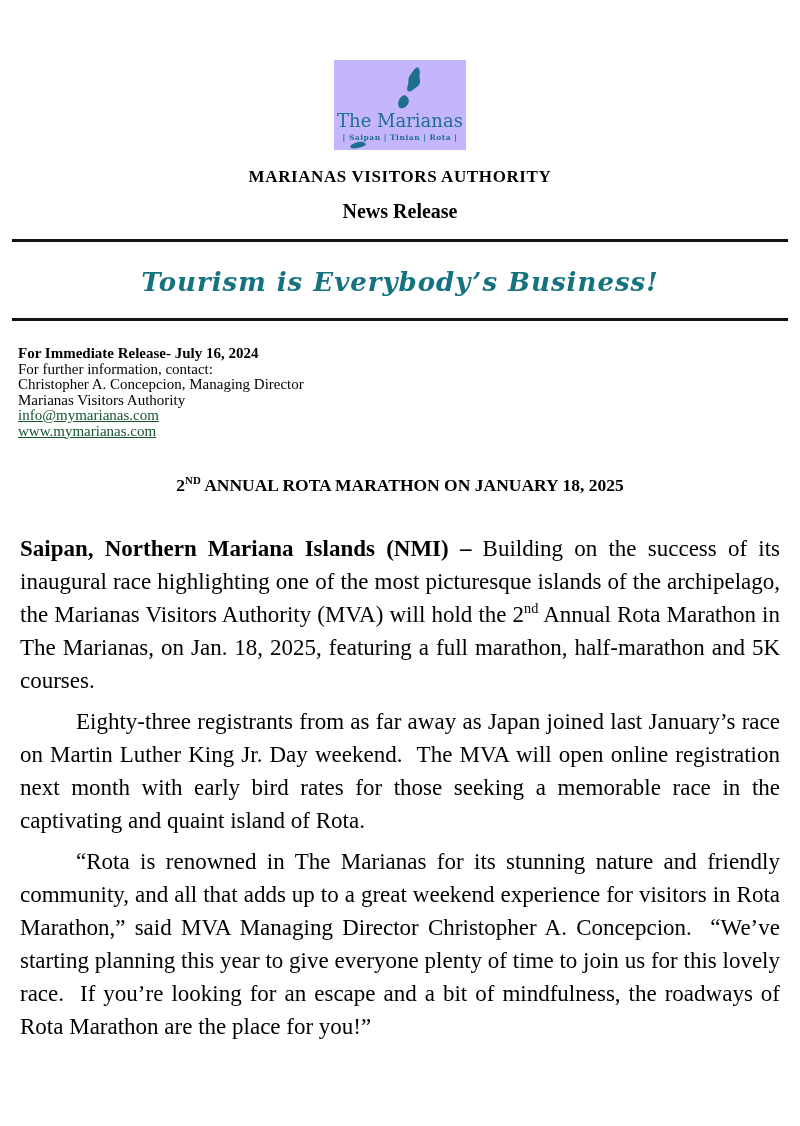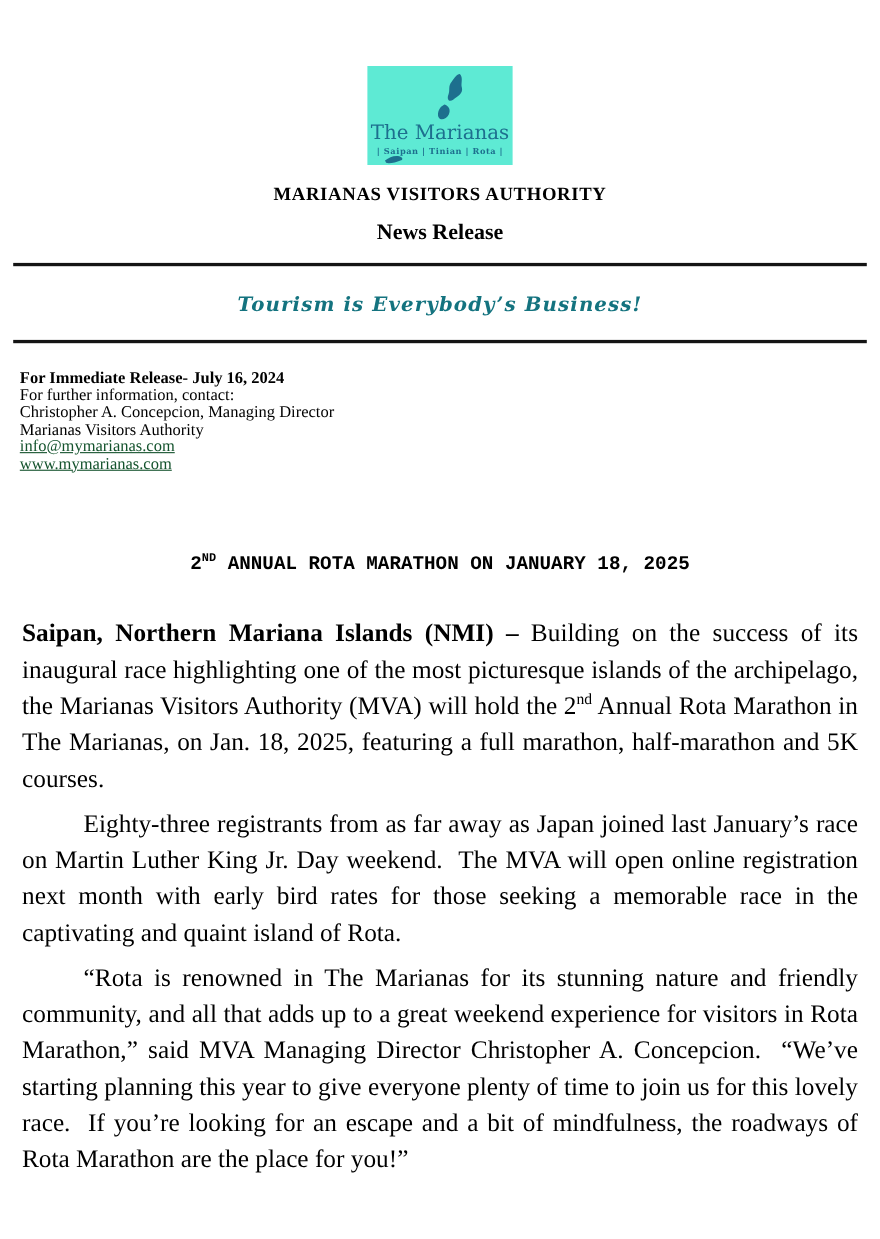--- a/index.html
+++ b/index.html
@@ -14,21 +14,21 @@
     color: #000000;
     overflow: hidden;
   }
 
   
   .logo-box {
     position: relative;
     width: 132px;
     height: 90px;
     margin: 60px auto 4px;
-    background: #5eead4;
+    background: #c4b5fd;
     padding-left: 48px;
   }
   .logo-islands { position: absolute; left: 60px; top: 5px; }
   .logo-name {
     position: absolute; top: 50px; left: 0; width: 100%;
     text-align: center;
     font-family: "DejaVu Serif", serif;
     font-size: 18px; color: #1d6f8e; letter-spacing: 0px;
   }
   .logo-sub {
@@ -57,46 +57,45 @@
     border: none;
   }
   .rule-1 { margin-top: 16px; }
   .rule-2 { margin-top: 21px; }
   .tagline {
     margin-top: 25px;
     text-align: center;
     font-family: "DejaVu Serif", serif;
     font-style: italic;
     font-weight: bold;
-    font-size: 18px;
+    font-size: 26px;
     color: #14737f;
     letter-spacing: 1px;
   }
 
   
   .contact {
     margin: 25px 0 0 18px;
     font-family: Liberation Serif, serif;
     font-size: 15px;
     line-height: 15.5px;
     color: #000000;
   }
   .contact .bold { font-weight: bold; }
   .contact a {
     color: #14532d;
     text-decoration: underline;
   }
 
   
   .release-title {
-    margin-top: 73px;
+    margin-top: 36px;
     text-align: center;
     font-size: 17.5px;
     font-weight: bold;
-    font-family: Liberation Mono, monospace;
   }
   .release-title sup, .body-sup {
     vertical-align: super;
     font-size: 0.62em;
     line-height: 0;
   }
 
   
   .body-text {
     margin: 0 20px;

